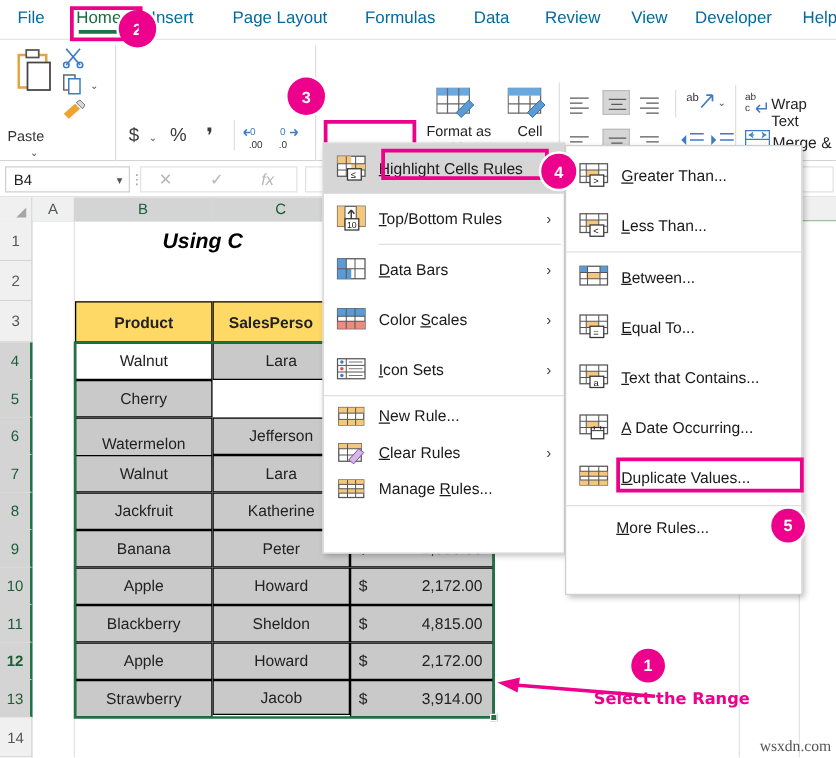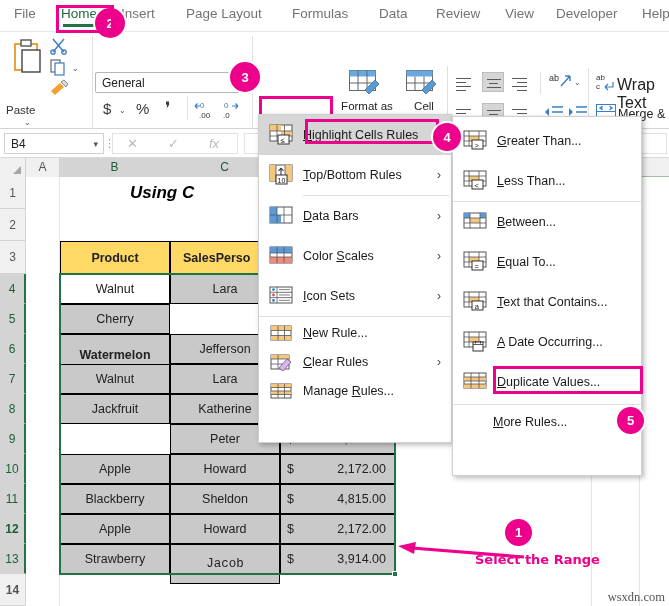--- a/index.html
+++ b/index.html
@@ -7,21 +7,21 @@
   body {
     width:669px; height:606px;
     font-family:"Liberation Sans", sans-serif;
     font-size:12px; color:#222;
     background:#fff; overflow:hidden; position:relative;
   }
 
   
   .tabbar{ position:absolute; left:0; top:0; width:669px; height:32px;
            background:#fff; border-bottom:1px solid #e6e6e6; }
-  .tab{ position:absolute; top:4px; font-size:13.5px; color:#737373;
+  .tab{ position:absolute; top:4px; font-size:13.5px; color:#0369a1;
         white-space:nowrap; padding:2px 4px; }
   .tab.active{ color:#1b6b3f; font-weight:400; }
   .tab .underline{ position:absolute; left:6px; right:6px; bottom:-4px;
         height:3px; background:#217346; }
 
   
   .ribbon{ position:absolute; left:0; top:32px; width:669px; height:97px;
            background:#fff; border-bottom:1px solid #d4d4d4; }
   .grp-label{ position:absolute; font-size:11px; color:#444; }
   .grp-sep{ position:absolute; width:1px; background:#e0e0e0; }
@@ -162,24 +162,20 @@
   <svg class="al" style="left:48px; top:47px;" width="22" height="18" viewBox="0 0 22 18">
     <path d="M3 12 L12 4 L16 8 L7 16 Z" fill="#f0a22e"></path>
     <path d="M13 3 L18 8 L20 5 L16 1 Z" fill="#d9d9d9" stroke="#777" stroke-width="0.8"></path>
   </svg>
   <div class="paste-lbl">Paste</div>
   <span class="chev" style="position:absolute; left:24px; top:86px;">⌄</span>
   <div class="grp-label" style="left:8px; top:112px;">Clipboard</div>
   <div class="dlg" style="left:82px; top:112px;">◲</div>
   <div class="grp-sep" style="left:92px; top:4px; height:108px;"></div>
 
-  <div class="numbox">
-    <span>General</span>
-    <span class="cv">⌄</span>
-  </div>
   <div style="position:absolute; left:103px; top:68px; font-size:15px; color:#3a3a3a;">$</div>
   <span class="chev" style="position:absolute; left:119px; top:74px;">⌄</span>
   <div style="position:absolute; left:136px; top:68px; font-size:15px; color:#3a3a3a;">%</div>
   <div style="position:absolute; left:165px; top:66px; font-size:17px; color:#3a3a3a;">❜</div>
   <div class="grp-sep" style="left:187px; top:64px; height:24px;"></div>
   <svg class="al" style="left:194px; top:66px;" width="24" height="22" viewBox="0 0 24 22">
     <text x="6" y="10" font-size="8" fill="#3b7cc4" font-family="sans-serif">0</text>
     <text x="5" y="20" font-size="8" fill="#333" font-family="sans-serif">.00</text>
     <path d="M6 8 L1 8 M1 8 L3.5 5.5 M1 8 L3.5 10.5" stroke="#3b7cc4" stroke-width="1.2" fill="none"></path>
   </svg>
@@ -239,21 +235,21 @@
     <text x="0" y="9" font-size="9" fill="#333" font-family="sans-serif">ab</text>
     <path d="M12 14 L21 4 M21 4 L16 4 M21 4 L21 9" stroke="#3b7cc4" stroke-width="1.4" fill="none"></path>
   </svg>
   <span class="chev" style="position:absolute; left:574px; top:46px;">⌄</span>
   <div class="grp-sep" style="left:588px; top:36px; height:56px;"></div>
   <svg class="al" style="left:596px; top:40px;" width="20" height="20" viewBox="0 0 20 20">
     <text x="0" y="8" font-size="8" fill="#333" font-family="sans-serif">ab</text>
     <text x="0" y="17" font-size="8" fill="#333" font-family="sans-serif">c</text>
     <path d="M9 15 L17 15 L17 10 M9 15 L12 12 M9 15 L12 18" stroke="#3b7cc4" stroke-width="1.2" fill="none"></path>
   </svg>
-  <div style="position:absolute; left:617px; top:44px; font-size:16px; color:#222;">Wrap Text</div>
+  <div style="position:absolute; left:617px; top:44px; font-size:12px; color:#222;">Wrap Text</div>
 
   <div class="al" style="left:456px; top:74px; width:17px;">
       <i style="width:15px"></i>
       <i style="width:10px"></i>
       <i style="width:15px"></i>
       <i style="width:10px"></i>
     </div>
   <div class="al sel" style="left:482px; top:71px; width:22px; height:20px; padding:3px 3px;">
       <i style="width:14px;margin-left:1px"></i>
       <i style="width:9px;margin-left:3px"></i>
@@ -312,50 +308,51 @@
   <div class="rowhdr sel" style="top:116px; height:30px; line-height:30px;">4</div>
   <div class="rowhdr sel" style="top:146px; height:30px; line-height:30px;">5</div>
   <div class="rowhdr sel" style="top:176px; height:30px; line-height:30px;">6</div>
   <div class="rowhdr sel" style="top:206px; height:30px; line-height:30px;">7</div>
   <div class="rowhdr sel" style="top:236px; height:30px; line-height:30px;">8</div>
   <div class="rowhdr sel" style="top:266px; height:30px; line-height:30px;">9</div>
   <div class="rowhdr sel" style="top:296px; height:30px; line-height:30px;">10</div>
   <div class="rowhdr sel" style="top:326px; height:30px; line-height:30px;">11</div>
   <div class="rowhdr sel" style="top:356px; height:30px; line-height:30px;font-weight:bold;">12</div>
   <div class="rowhdr sel" style="top:386px; height:30px; line-height:30px;">13</div>
-  <div class="rowhdr" style="top:416px; height:32px; line-height:32px;font-weight:bold;">14</div>
+  <div class="rowhdr" style="top:416px; height:32px; line-height:32px;">14</div>
 
   <div class="gl-v" style="left:59px;  top:19px; height:429px;"></div>
   <div class="gl-v" style="left:591px; top:19px; height:429px;"></div>
   <div class="gl-v" style="left:639px; top:19px; height:429px;"></div>
 
   <div class="cell title" style="left:130px; top:19px; width:160px; height:32px;">Using C</div>
 
   <div class="cell thead" style="left:60px;  top:83px; width:110px; height:33px;">Product</div>
   <div class="cell thead" style="left:170px; top:83px; width:110px; height:33px; justify-content:flex-start; padding-left:12px;">SalesPerso</div>
 
   <div class="cell tbody white" style="left:60px; top:116px; width:110px; height:30px;">Walnut</div>
   <div class="cell tbody" style="left:60px; top:146px; width:110px; height:30px;">Cherry</div>
-  <div class="cell tbody" style="left:60px; top:176px; width:110px; height:41px;font-weight:bold;">Watermelon</div>
+  <div class="cell tbody" style="left:60px; top:176px; width:110px; height:41px;">Watermelon</div>
   <div class="cell tbody" style="left:60px; top:206px; width:110px; height:30px;">Walnut</div>
   <div class="cell tbody" style="left:60px; top:236px; width:110px; height:30px;">Jackfruit</div>
+  <div class="cell tbody" style="left:60px; top:266px; width:110px; height:30px;">Banana</div>
   <div class="cell tbody" style="left:60px; top:296px; width:110px; height:30px;">Apple</div>
   <div class="cell tbody" style="left:60px; top:326px; width:110px; height:30px;">Blackberry</div>
   <div class="cell tbody" style="left:60px; top:356px; width:110px; height:30px;">Apple</div>
   <div class="cell tbody" style="left:60px; top:386px; width:110px; height:30px;">Strawberry</div>
 
   <div class="cell tbody" style="left:170px; top:116px; width:110px; height:30px;">Lara</div>
   <div class="cell tbody" style="left:170px; top:176px; width:110px; height:30px;">Jefferson</div>
   <div class="cell tbody" style="left:170px; top:206px; width:110px; height:30px;">Lara</div>
   <div class="cell tbody" style="left:170px; top:236px; width:110px; height:30px;">Katherine</div>
   <div class="cell tbody" style="left:170px; top:266px; width:110px; height:30px;">Peter</div>
   <div class="cell tbody" style="left:170px; top:296px; width:110px; height:30px;">Howard</div>
   <div class="cell tbody" style="left:170px; top:326px; width:110px; height:30px;">Sheldon</div>
   <div class="cell tbody" style="left:170px; top:356px; width:110px; height:30px;">Howard</div>
-  <div class="cell tbody" style="left:170px; top:386px; width:110px; height:40px;font-family:Liberation Mono, monospace;">Jacob</div>
+  <div class="cell tbody" style="left:170px; top:386px; width:110px; height:28px;">Jacob</div>
 
   <div class="cell tbody money" style="left:280px; top:266px; width:115px; height:30px;">
     <span class="d">$</span>
     <span class="v">2,380.00</span>
   </div>
   <div class="cell tbody money" style="left:280px; top:296px; width:115px; height:30px;">
     <span class="d">$</span>
     <span class="v">2,172.00</span>
   </div>
   <div class="cell tbody money" style="left:280px; top:326px; width:115px; height:30px;">

